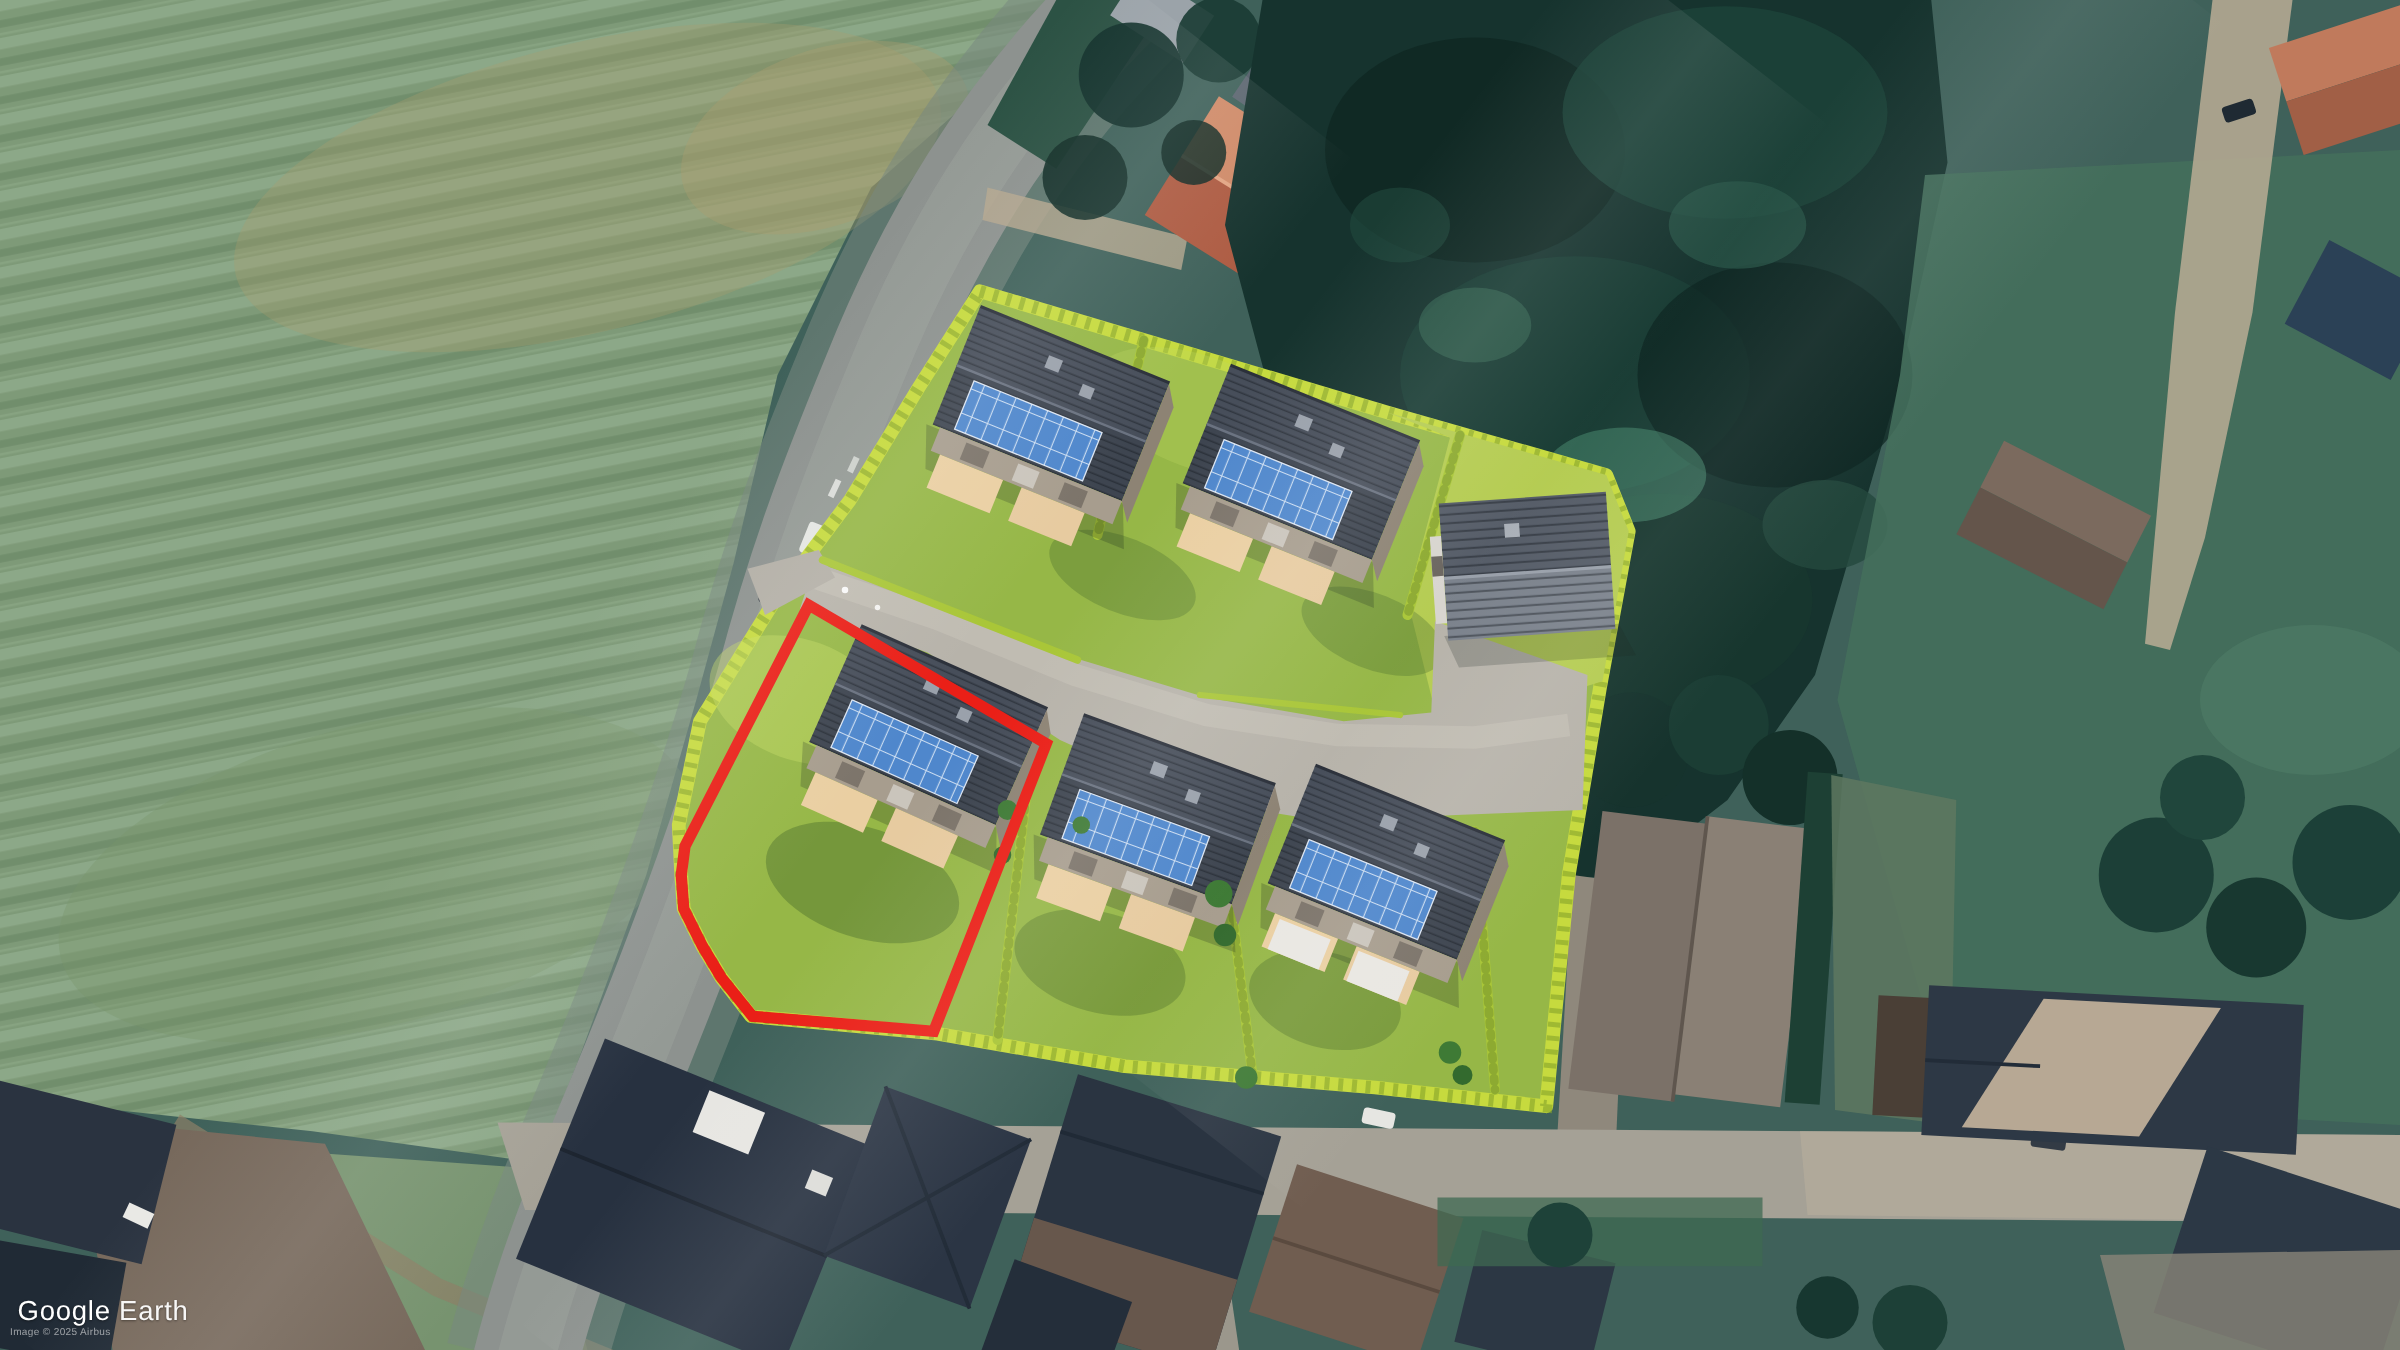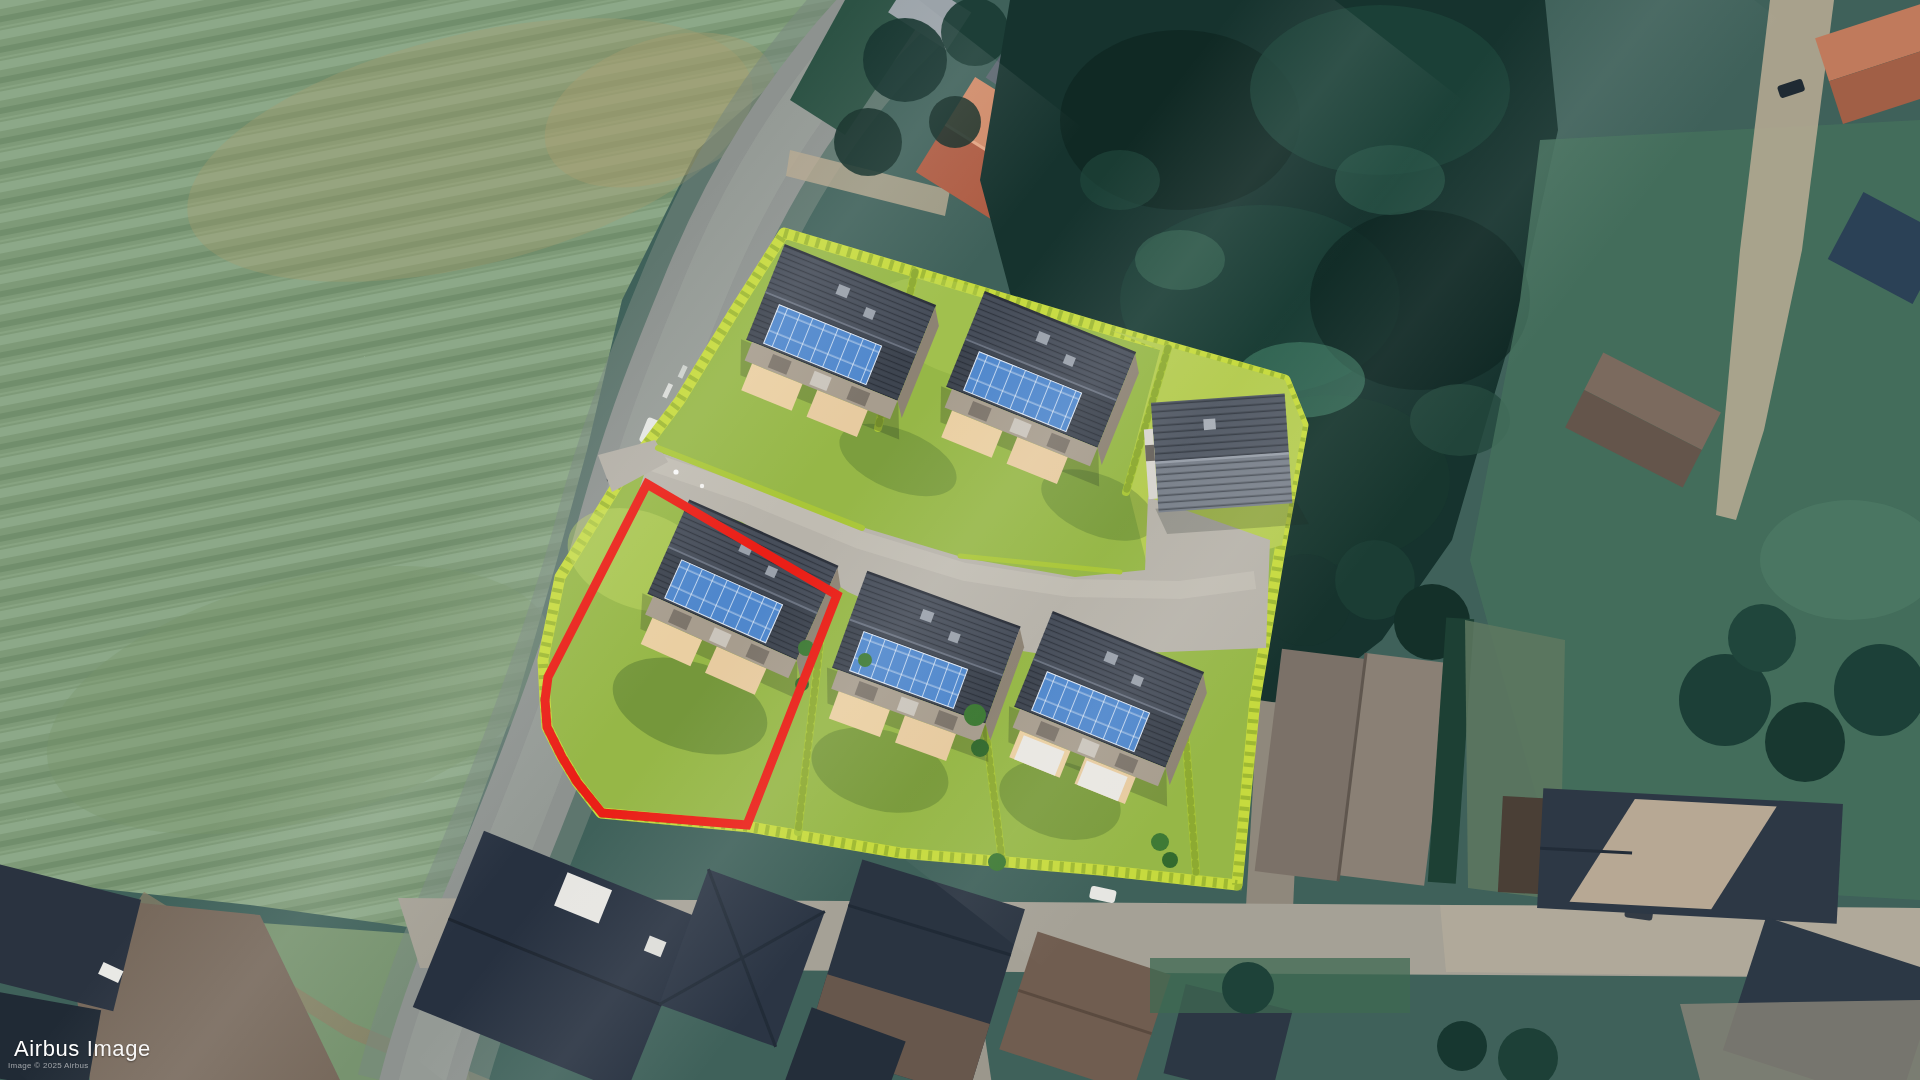--- a/index.html
+++ b/index.html
@@ -296,17 +296,17 @@
   <polygon points="647,484 837,595 747,825 602,813 577,782 562,757 547,727 545,700 548,677" fill="none" stroke="#ea1f17" stroke-width="9" stroke-linejoin="miter"></polygon>
 
   <g>
     <rect x="420" y="-100" width="260" height="1400" fill="url(#wb)" transform="rotate(38 550 600)"></rect>
     <rect x="880" y="-100" width="240" height="1400" fill="url(#wb)" transform="rotate(38 1000 500)"></rect>
     <rect x="1280" y="-150" width="220" height="1200" fill="url(#wb)" transform="rotate(38 1390 350)" opacity=".7"></rect>
   </g>
 </svg>
 
 <div class="logo">
-  <span class="w1">Airbus</span>
-  <span class="w2">Image</span>
+  <span class="w1">Google</span>
+  <span class="w2">Earth</span>
 </div>
 <div class="attrib">Image © 2025 Airbus</div>
 </div>
 
 </body></html>

